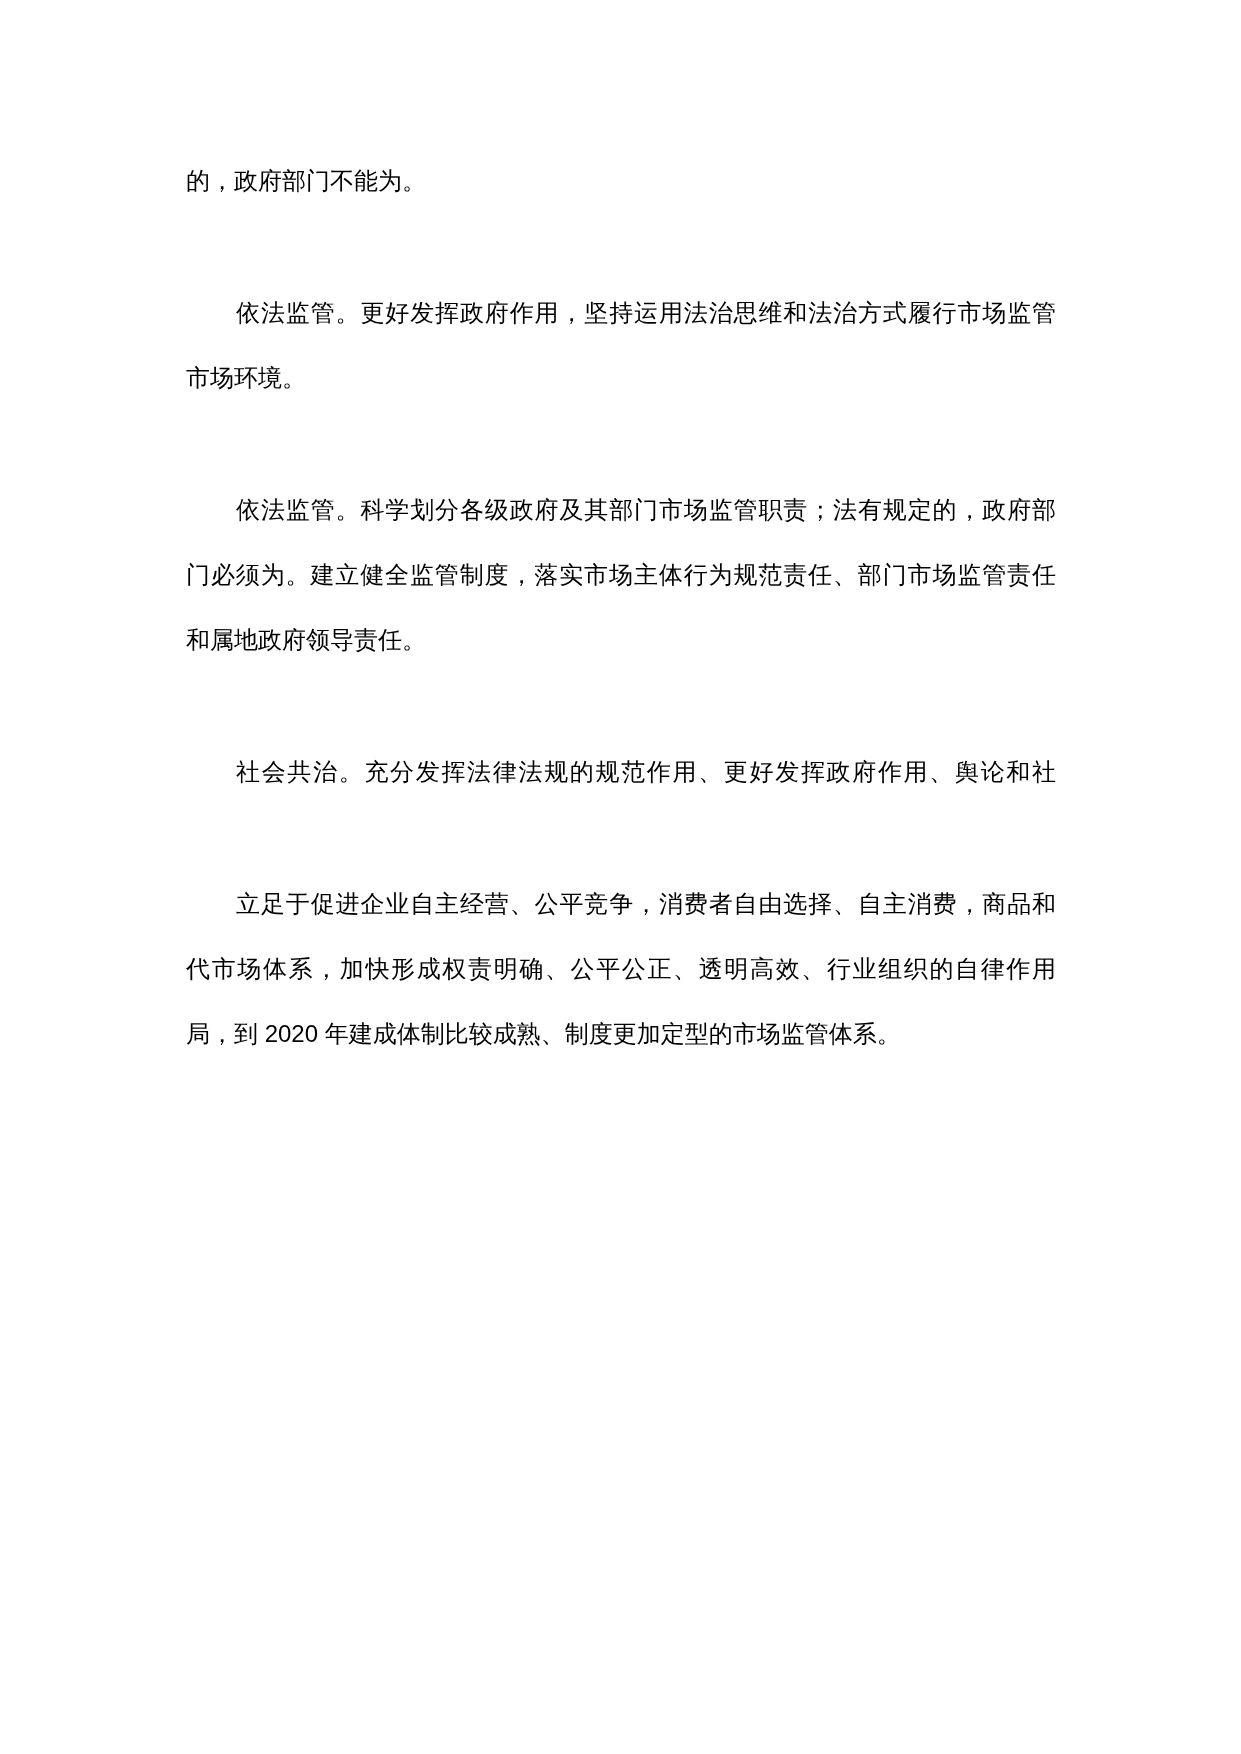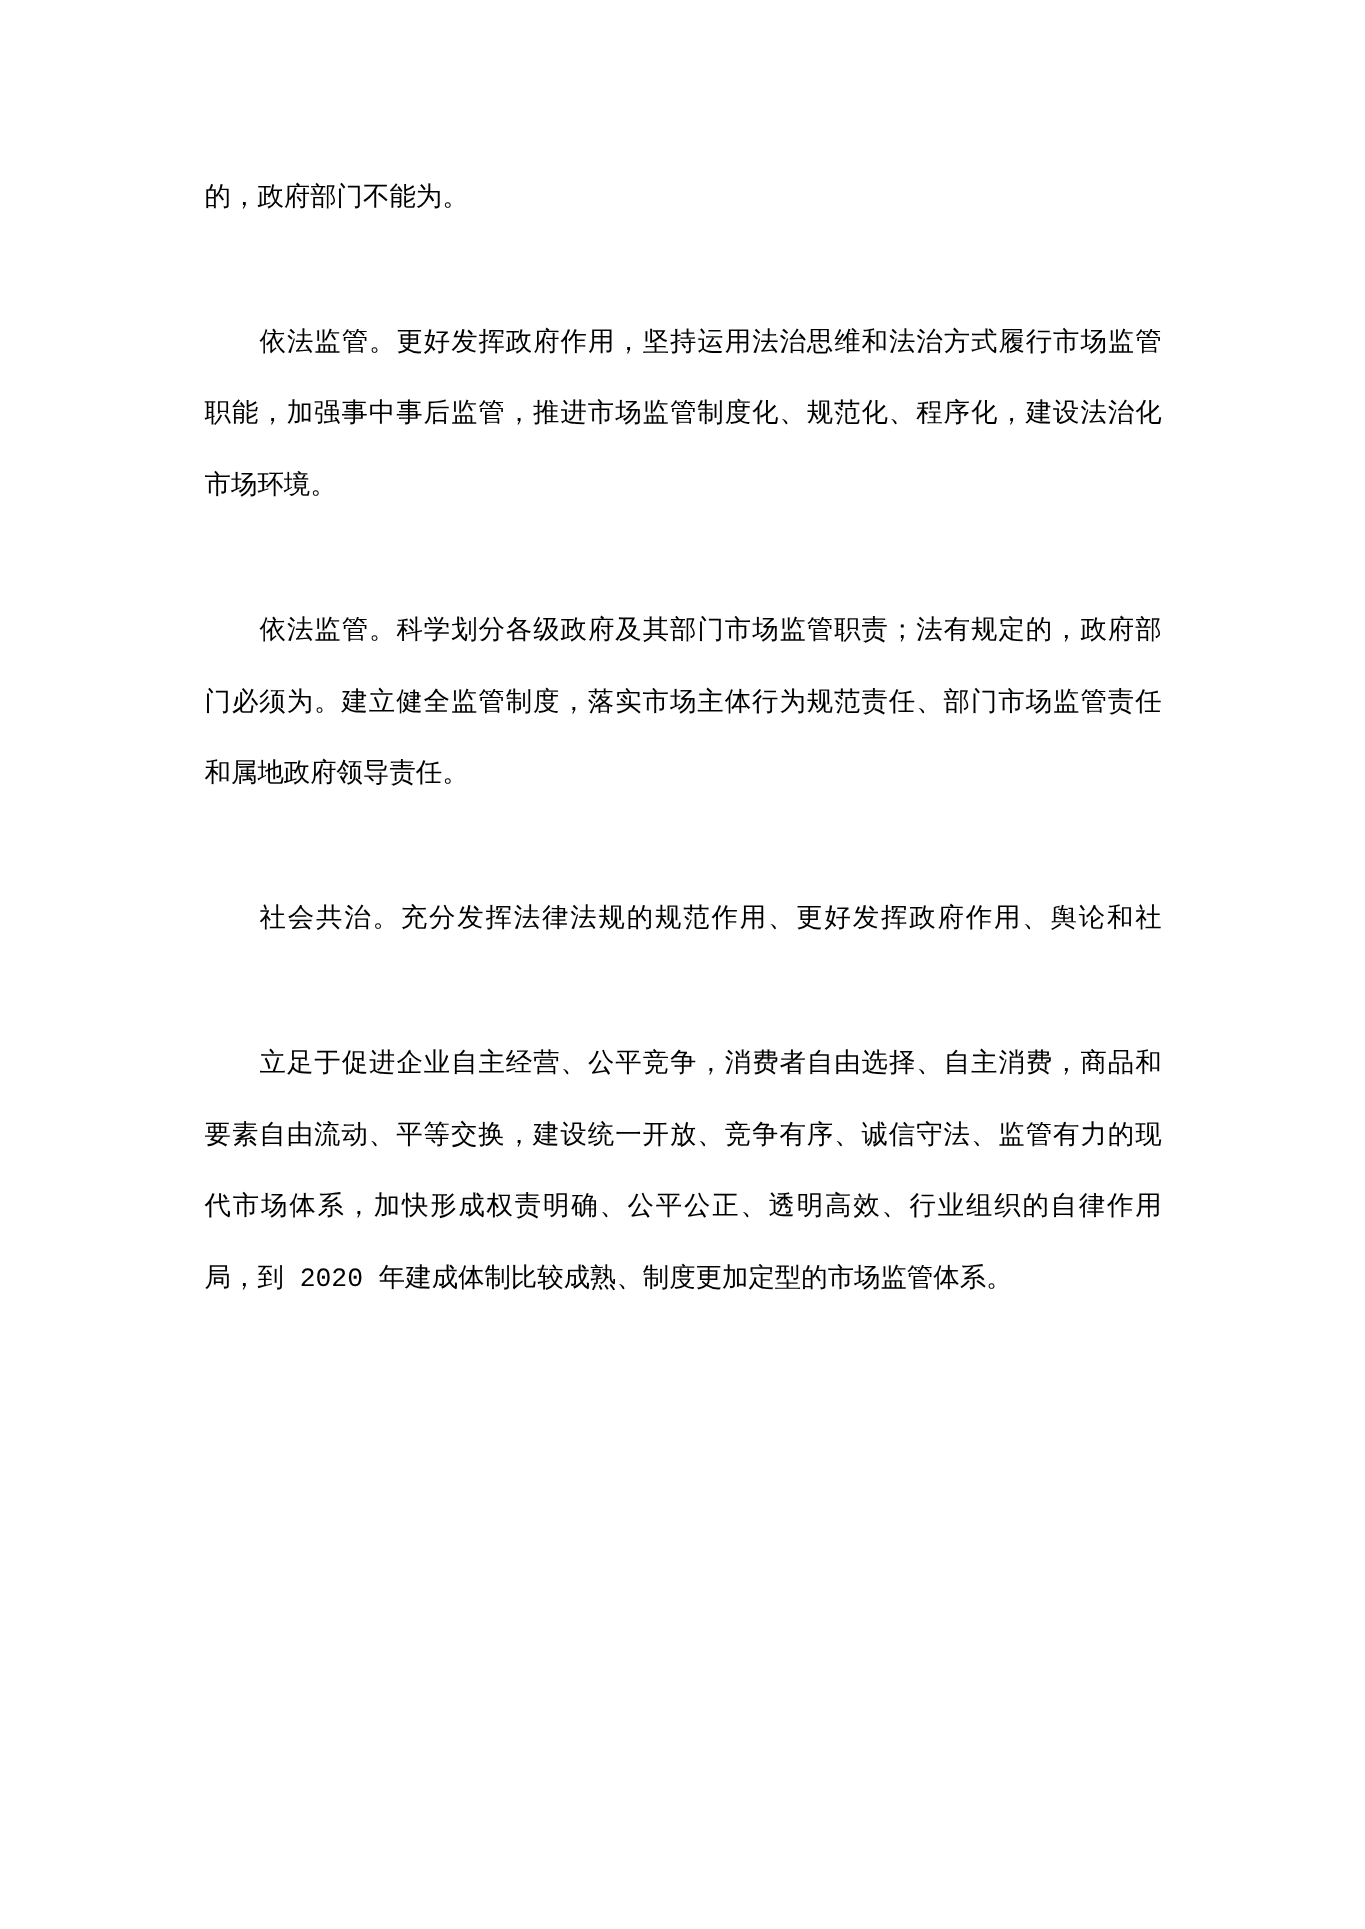--- a/index.html
+++ b/index.html
@@ -6,21 +6,21 @@
     margin: 0;
     padding: 0;
     background: #ffffff;
   }
   .page {
     position: relative;
     width: 1076px;
     height: 1754px;
     background: #ffffff;
     overflow: hidden;
-    font-family: Liberation Mono, monospace;
+    font-family: Liberation Sans, sans-serif;
   }
   .doc-content {
     position: absolute;
     left: 186px;
     top: 148px;
     width: 870px;
     color: #000000;
     font-size: 24px;
   }
   .para + .para {
@@ -44,31 +44,29 @@
 </head>
 <body>
 
 <div class="page">
   <div class="doc-content" id="doc-content">
       <div class="para">
         <div class="line">的，政府部门不能为。</div>
       </div>
       <div class="para">
         <div class="line fill indent">依法监管。更好发挥政府作用，坚持运用法治思维和法治方式履行市场监管</div>
-        <div class="line fill">职能，加强事中事后监管，推进市场监管制度化、规范化、程序化，建设法治化</div>
         <div class="line">市场环境。</div>
       </div>
       <div class="para">
         <div class="line fill indent">依法监管。科学划分各级政府及其部门市场监管职责；法有规定的，政府部</div>
         <div class="line fill">门必须为。建立健全监管制度，落实市场主体行为规范责任、部门市场监管责任</div>
         <div class="line">和属地政府领导责任。</div>
       </div>
       <div class="para">
         <div class="line fill indent">社会共治。充分发挥法律法规的规范作用、更好发挥政府作用、舆论和社</div>
       </div>
       <div class="para">
         <div class="line fill indent">立足于促进企业自主经营、公平竞争，消费者自由选择、自主消费，商品和</div>
-        <div class="line fill">要素自由流动、平等交换，建设统一开放、竞争有序、诚信守法、监管有力的现</div>
         <div class="line fill">代市场体系，加快形成权责明确、公平公正、透明高效、行业组织的自律作用</div>
         <div class="line">局，到 2020 年建成体制比较成熟、制度更加定型的市场监管体系。</div>
       </div>
     </div>
 </div>
 
 </body></html>

